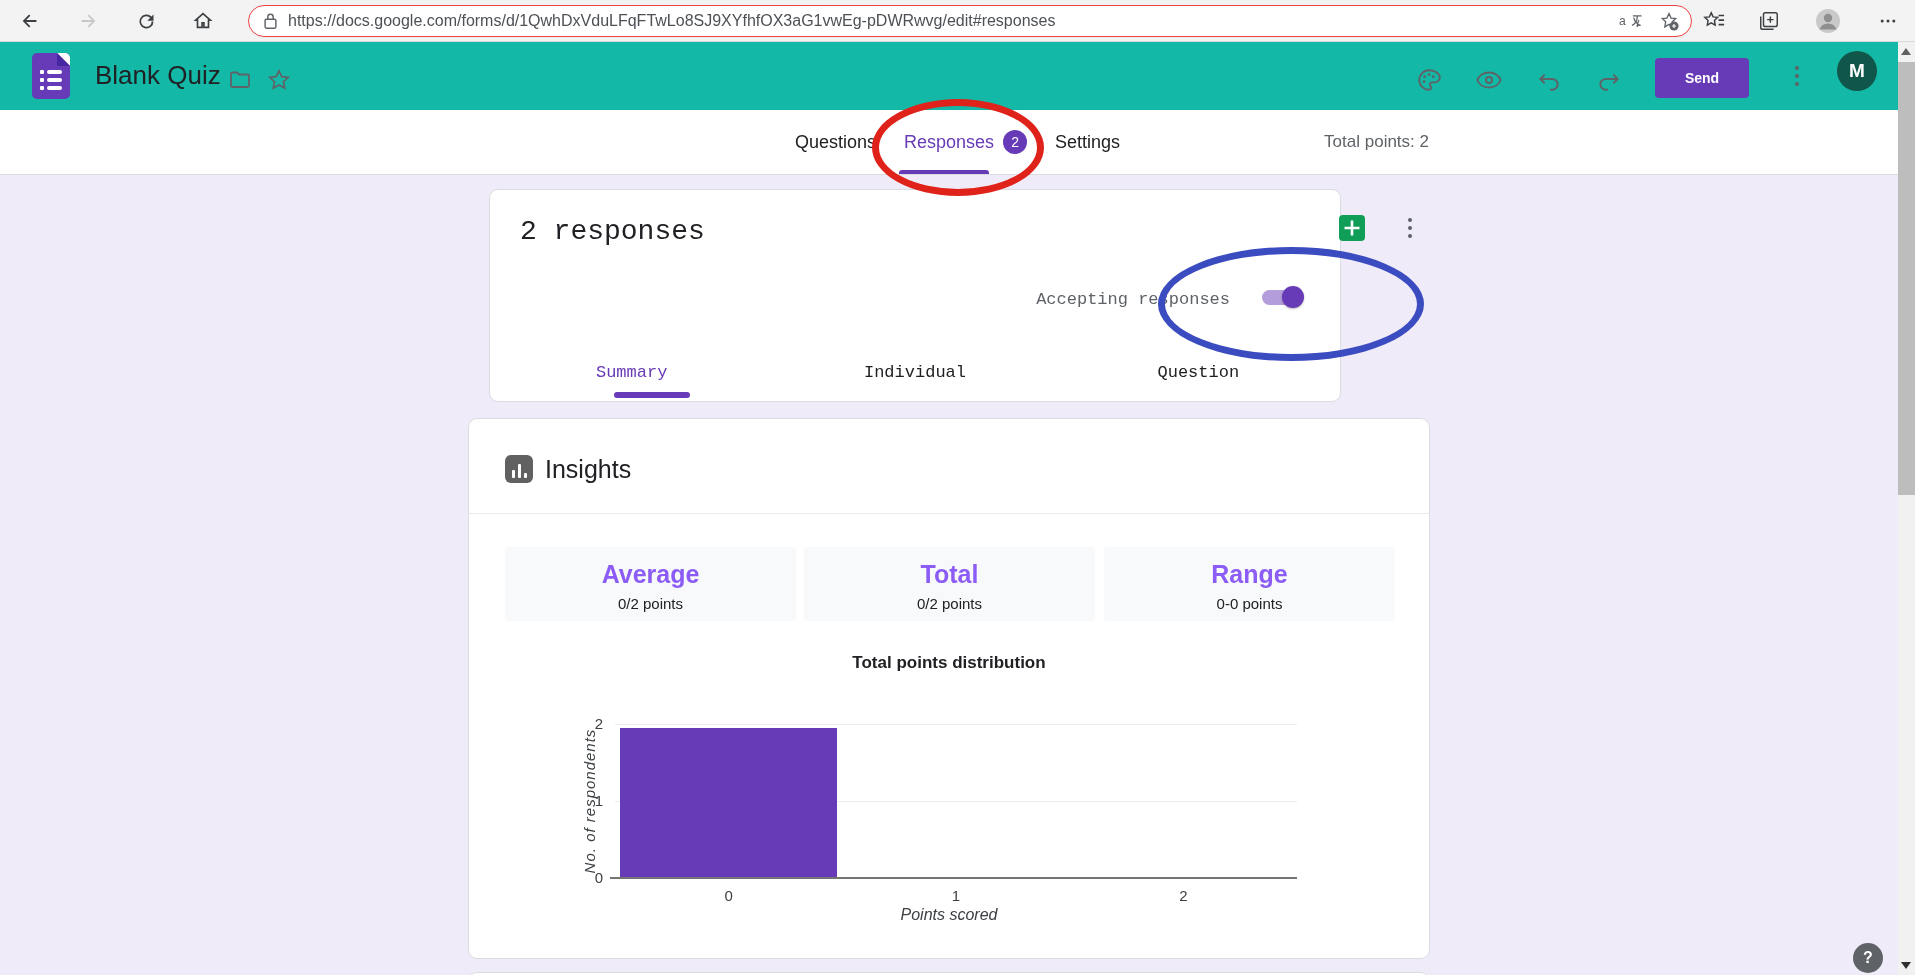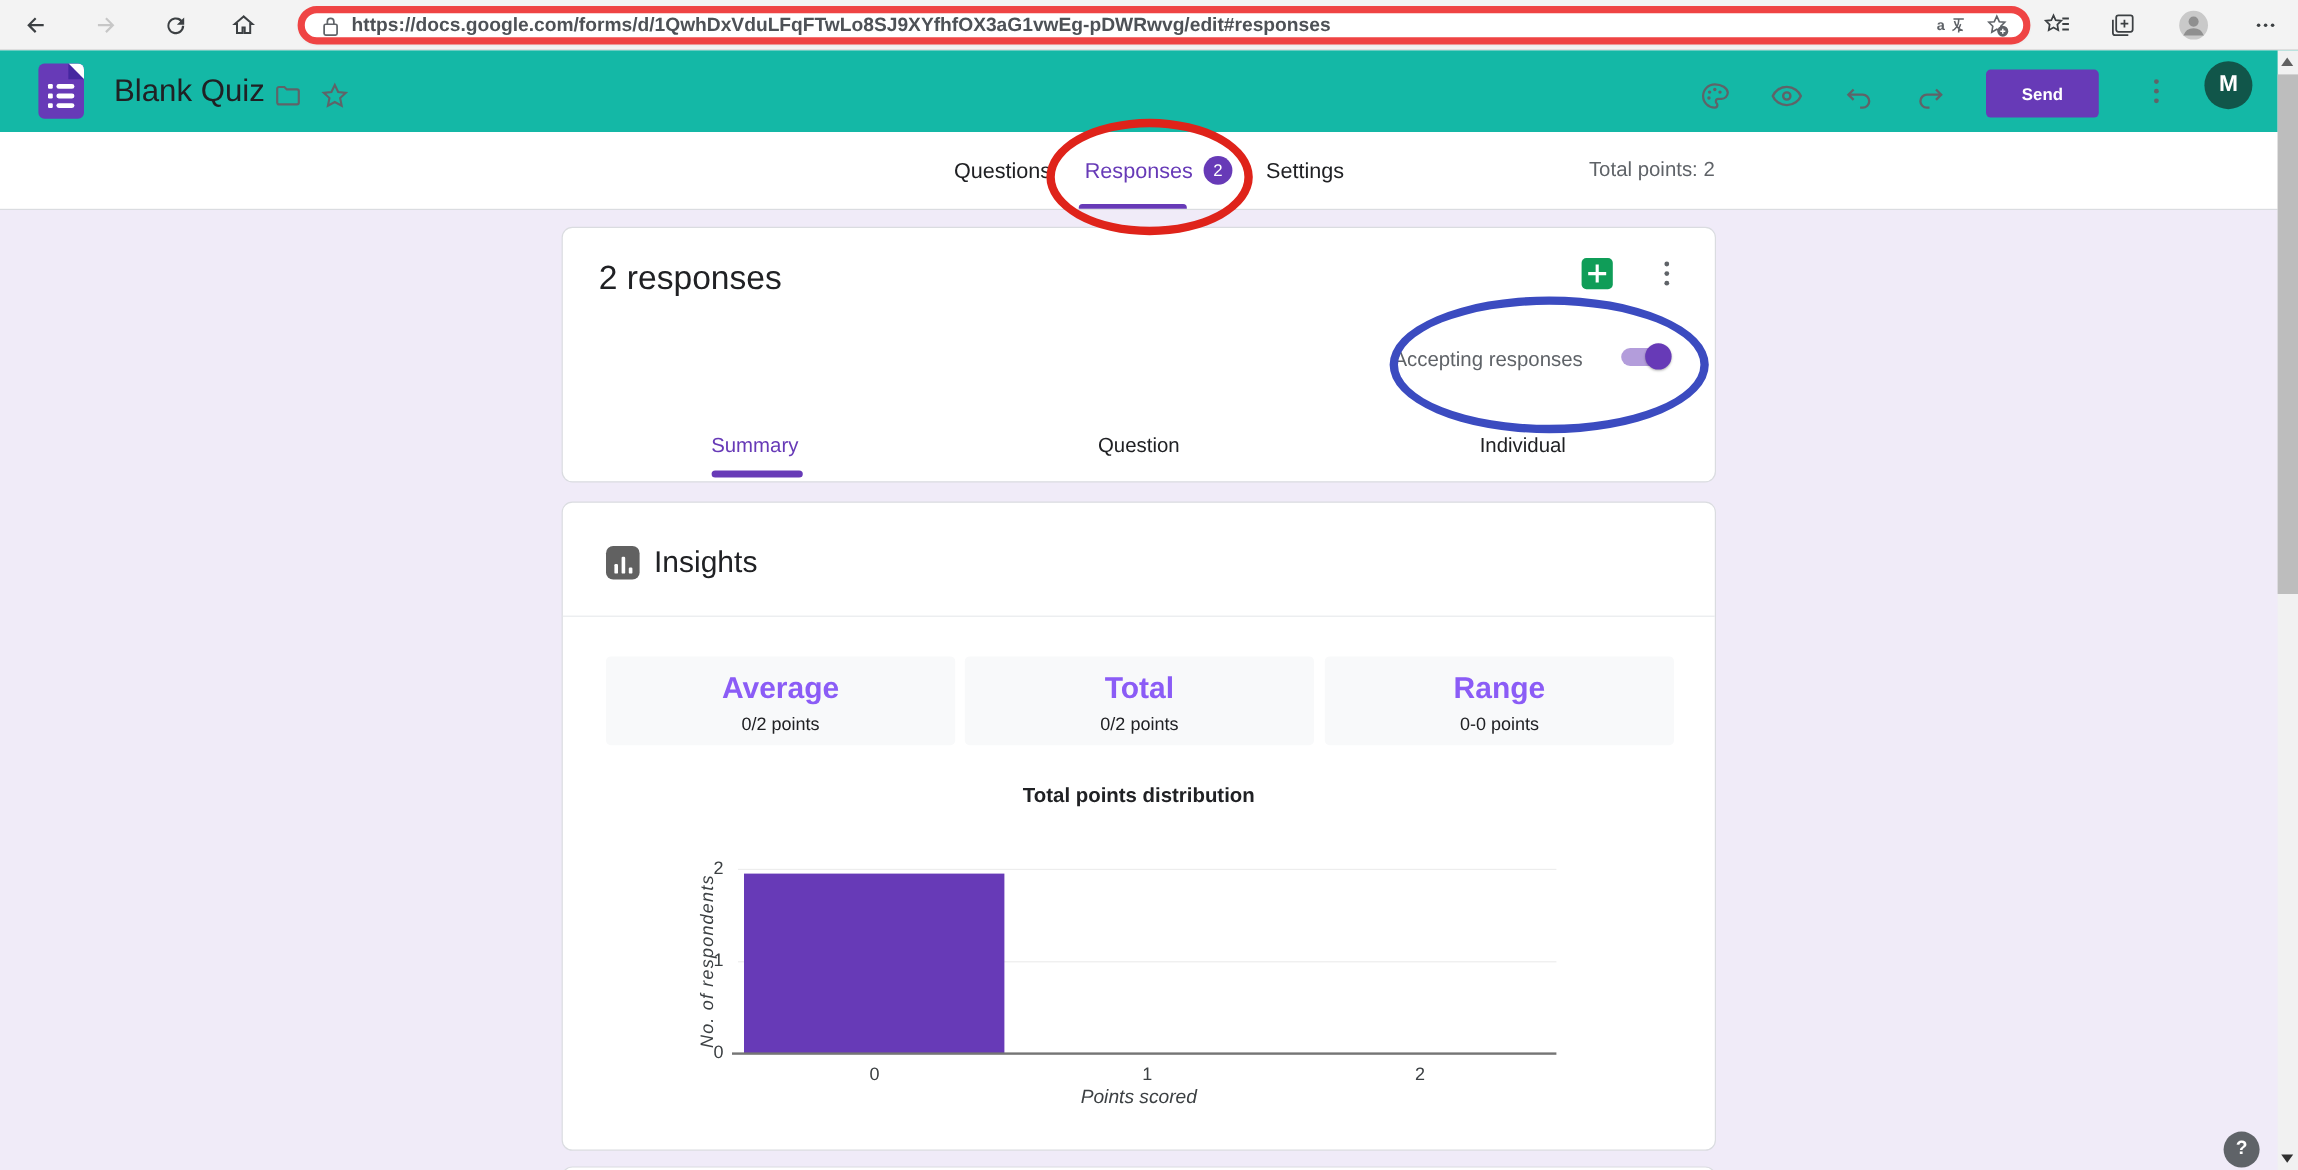--- a/index.html
+++ b/index.html
@@ -2,21 +2,21 @@
 <html><head>
 <meta charset="utf-8">
 <style>
   * { margin:0; padding:0; box-sizing:border-box; }
   body { font-family:"Liberation Sans", sans-serif; background:#fff; }
   .screen { position:relative; width:1915px; height:975px; overflow:hidden; background:#fff; }
 
   
   .toolbar { position:absolute; left:0; top:0; width:1915px; height:42px; background:#f3f3f3; border-bottom:1px solid #d9d9d9; }
   .tb-icon { position:absolute; top:0; width:34px; height:42px; display:flex; align-items:center; justify-content:center; cursor:pointer; }
-  .addr { position:absolute; left:248px; top:5px; width:1444px; height:32px; background:#ffffff; border:6px solid #ef4444; border-radius:16px; display:flex; align-items:flex-end; box-shadow:0 1px 2px rgba(0,0,0,.04);font-weight:bold; }
+  .addr { position:absolute; left:248px; top:5px; width:1444px; height:32px; background:#ffffff; border:1px solid #ef4444; border-radius:16px; display:flex; align-items:center; box-shadow:0 1px 2px rgba(0,0,0,.04); }
   .addr .lock { margin-left:14px; }
   .addr .url { margin-left:10px; font-size:16px; color:#4d5156; white-space:nowrap; overflow:hidden; flex:1; }
   .addr .pill-right { display:flex; align-items:center; gap:14px; margin-right:12px; }
 
   
   .forms-header { position:absolute; left:0; top:42px; width:1915px; height:68px; background:#14b8a6; }
   .forms-logo { position:absolute; left:32px; top:11px; width:38px; height:46px; background:#673ab7; border-radius:5px; overflow:hidden; }
   .forms-logo .fold { position:absolute; right:0; top:0; width:0; height:0; border-left:13px solid transparent; border-top:13px solid #fff; }
   .forms-logo .fold2 { position:absolute; right:0; top:0; width:0; height:0; border-right:13px solid transparent; border-bottom:13px solid #4527a0; }
   .forms-logo .row { position:absolute; left:8px; height:4px; background:#fff; border-radius:2px; }
@@ -31,21 +31,21 @@
   .tabs-center { position:absolute; left:0; top:0; width:100%; height:100%; display:flex; justify-content:center; align-items:center; gap:28px; }
   .main-tab { font-size:18px; color:#202124; display:flex; align-items:center; gap:9px; cursor:pointer; }
   .main-tab.active { color:#673ab7; }
   .tab-badge { width:24px; height:24px; border-radius:50%; background:#673ab7; color:#fff; font-size:14px; display:flex; align-items:center; justify-content:center; }
   .tab-underline { position:absolute; left:899px; bottom:0; width:90px; height:4px; background:#673ab7; border-radius:3px 3px 0 0; }
   .total-points { position:absolute; right:486px; top:0; height:100%; display:flex; align-items:center; font-size:17px; color:#5f6368; }
 
   
   .content { position:absolute; left:0; top:175px; width:1915px; height:800px; background:#f0ebf8; }
   .card { position:absolute; background:#fff; border:1px solid #dadce0; border-radius:9px; }
-  .card1 { left:468px; top:14px; width:962px; height:213px; }
+  .card1 { left:489px; top:14px; width:852px; height:213px;font-family:Liberation Mono, monospace; }
   .card2 { left:468px; top:243px; width:962px; height:541px; }
   .card3 { left:468px; top:797px; width:962px; height:30px; border-radius:9px 9px 0 0; }
 
   .resp-title { position:absolute; left:30px; top:26px; font-size:28px; color:#202124; }
   .sheets-icon { position:absolute; left:848px; top:24px; width:28px; height:28px; cursor:pointer; }
   .kebab { position:absolute; width:24px; height:36px; display:flex; flex-direction:column; align-items:center; justify-content:center; gap:4px; cursor:pointer; }
   .kebab i { width:4px; height:4px; background:#5f6368; border-radius:50%; }
   .card1 .kebab { left:908px; top:20px; }
   .accepting { position:absolute; right:38px; top:100px; display:flex; align-items:flex-start; gap:32px; }
   .accepting .lbl { font-size:17px; color:#5f6368; }
@@ -262,22 +262,22 @@
           <i></i>
         </div>
       <div class="accepting">
         <span class="lbl">Accepting responses</span>
         <span class="toggle">
             <span class="knob"></span>
           </span>
       </div>
       <div class="sub-tabs">
         <div class="sub-tab active">Summary</div>
+        <div class="sub-tab">Individual</div>
         <div class="sub-tab">Question</div>
-        <div class="sub-tab">Individual</div>
       </div>
       <div class="sub-underline"></div>
     </div>
 
     <div class="card card2">
       <div class="insights-icon">
         <i style="height:8px"></i>
           <i style="height:14px"></i>
           <i style="height:5px"></i>
       </div>

